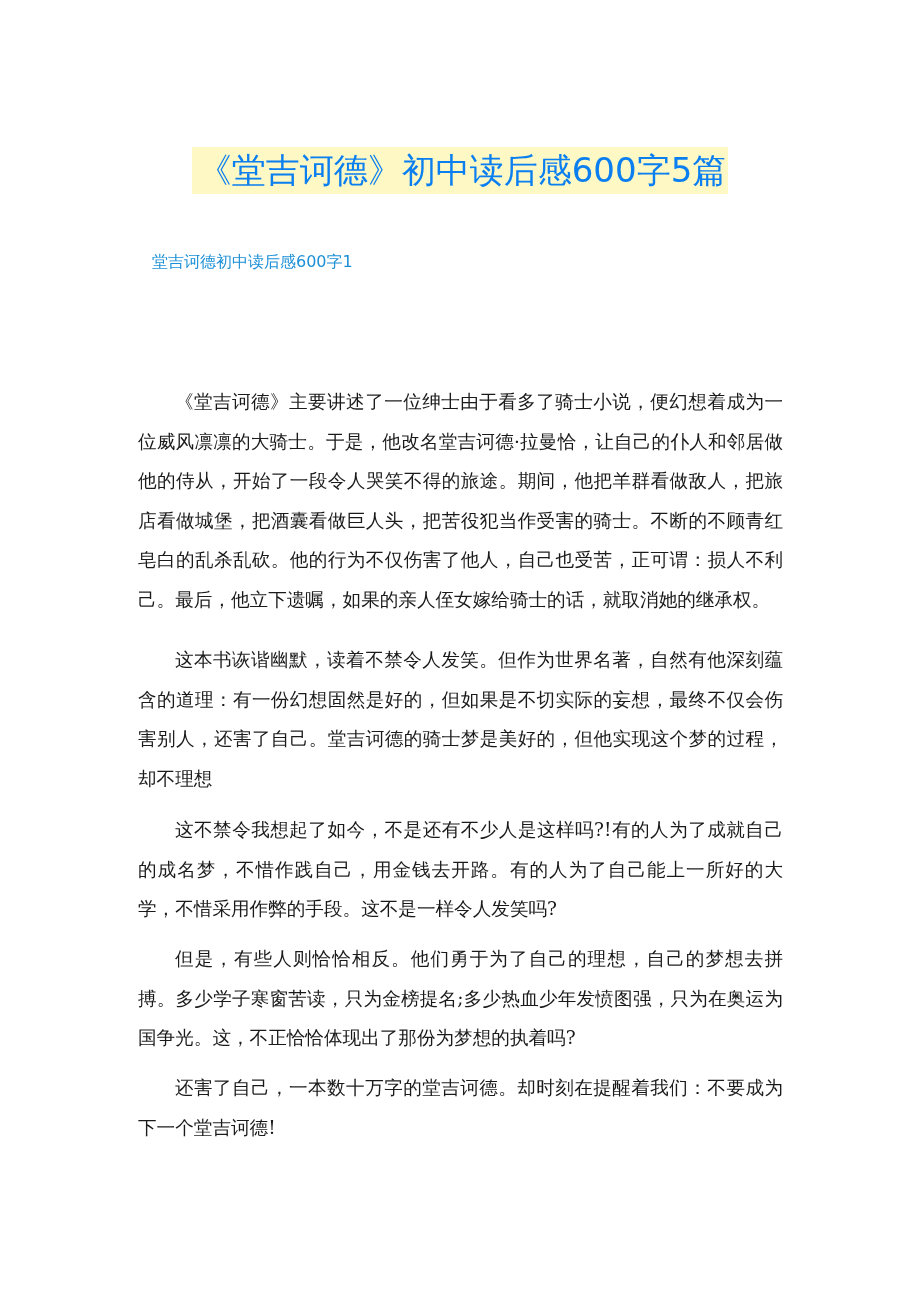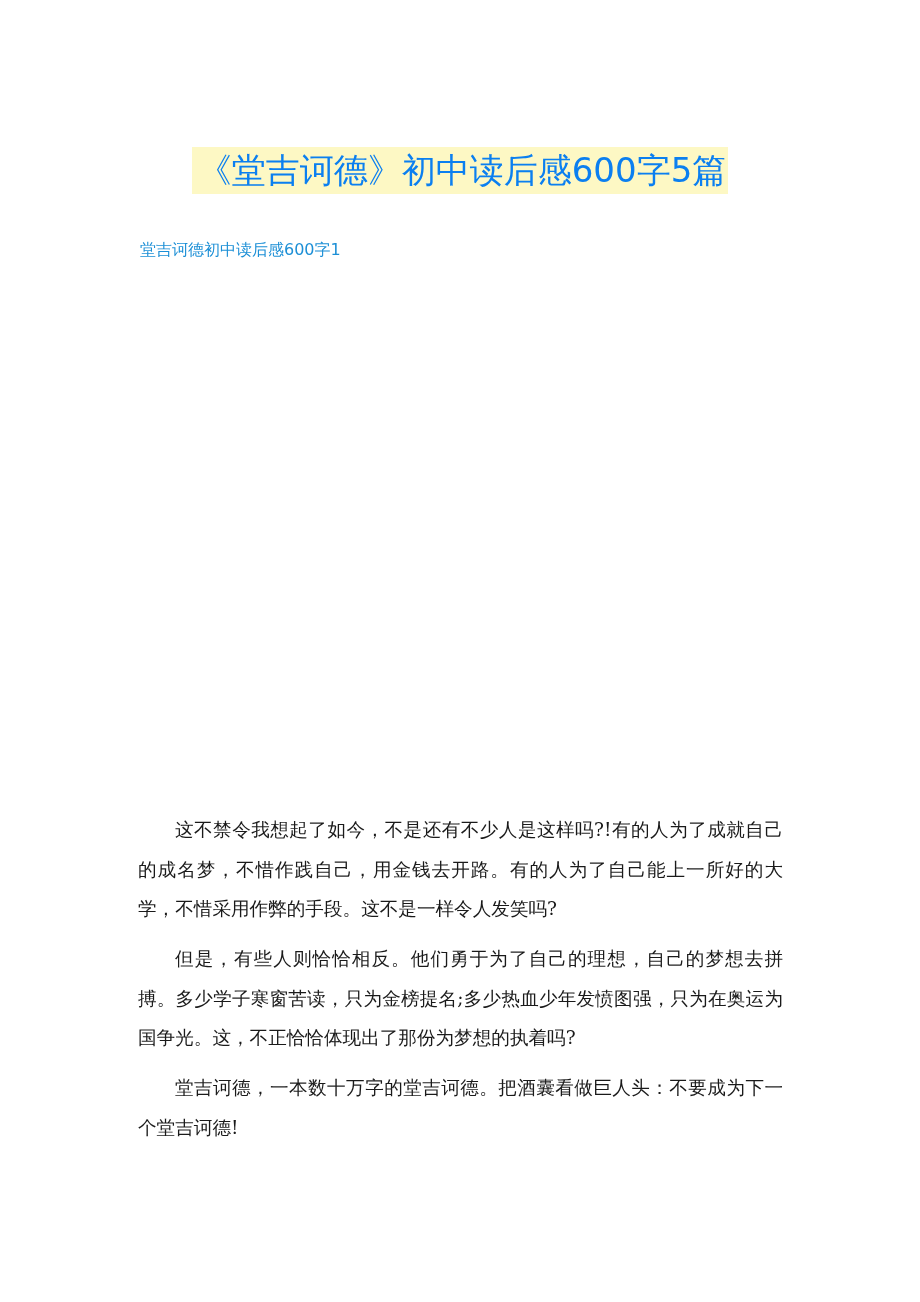--- a/index.html
+++ b/index.html
@@ -70,23 +70,25 @@
     #p6 { top: 1056px; }
   </style>
 </head>
 <body>
 
 <div class="page">
   <div class="title-wrap">
     <h1 class="title" style="margin:0;font-weight:normal;">《堂吉诃德》初中读后感600字5篇</h1>
   </div>
 
-  <h2 class="subheading" style="margin:0;font-weight:normal;text-align:right;">堂吉诃德初中读后感600字1</h2>
+  <h2 class="subheading" style="margin:12px;font-weight:normal;text-align:right;">堂吉诃德初中读后感600字1</h2>
 
 
+  <p class="body-text" id="p2">《堂吉诃德》主要讲述了一位绅士由于看多了骑士小说，便幻想着成为一位威风凛凛的大骑士。于是，他改名堂吉诃德·拉曼恰，让自己的仆人和邻居做他的侍从，开始了一段令人哭笑不得的旅途。期间，他把羊群看做敌人，把旅店看做城堡，把酒囊看做巨人头，把苦役犯当作受害的骑士。不断的不顾青红皂白的乱杀乱砍。他的行为不仅伤害了他人，自己也受苦，正可谓：损人不利己。最后，他立下遗嘱，如果的亲人侄女嫁给骑士的话，就取消她的继承权。</p>
 
+  <p class="body-text" id="p3">这本书诙谐幽默，读着不禁令人发笑。但作为世界名著，自然有他深刻蕴含的道理：有一份幻想固然是好的，但如果是不切实际的妄想，最终不仅会伤害别人，还害了自己。堂吉诃德的骑士梦是美好的，但他实现这个梦的过程，却不理想</p>
 
   <p class="body-text" id="p5">但是，有些人则恰恰相反。他们勇于为了自己的理想，自己的梦想去拼搏。多少学子寒窗苦读，只为金榜提名;多少热血少年发愤图强，只为在奥运为国争光。这，不正恰恰体现出了那份为梦想的执着吗?</p>
 
   <p class="body-text" id="p4">这不禁令我想起了如今，不是还有不少人是这样吗?!有的人为了成就自己的成名梦，不惜作践自己，用金钱去开路。有的人为了自己能上一所好的大学，不惜采用作弊的手段。这不是一样令人发笑吗?</p>
 
-  <p class="body-text" id="p6">堂吉诃德，一本数十万字的堂吉诃德。把酒囊看做巨人头：不要成为下一个堂吉诃德!</p>
+  <p class="body-text" id="p6">还害了自己，一本数十万字的堂吉诃德。却时刻在提醒着我们：不要成为下一个堂吉诃德!</p>
 </div>
 
 </body></html>

